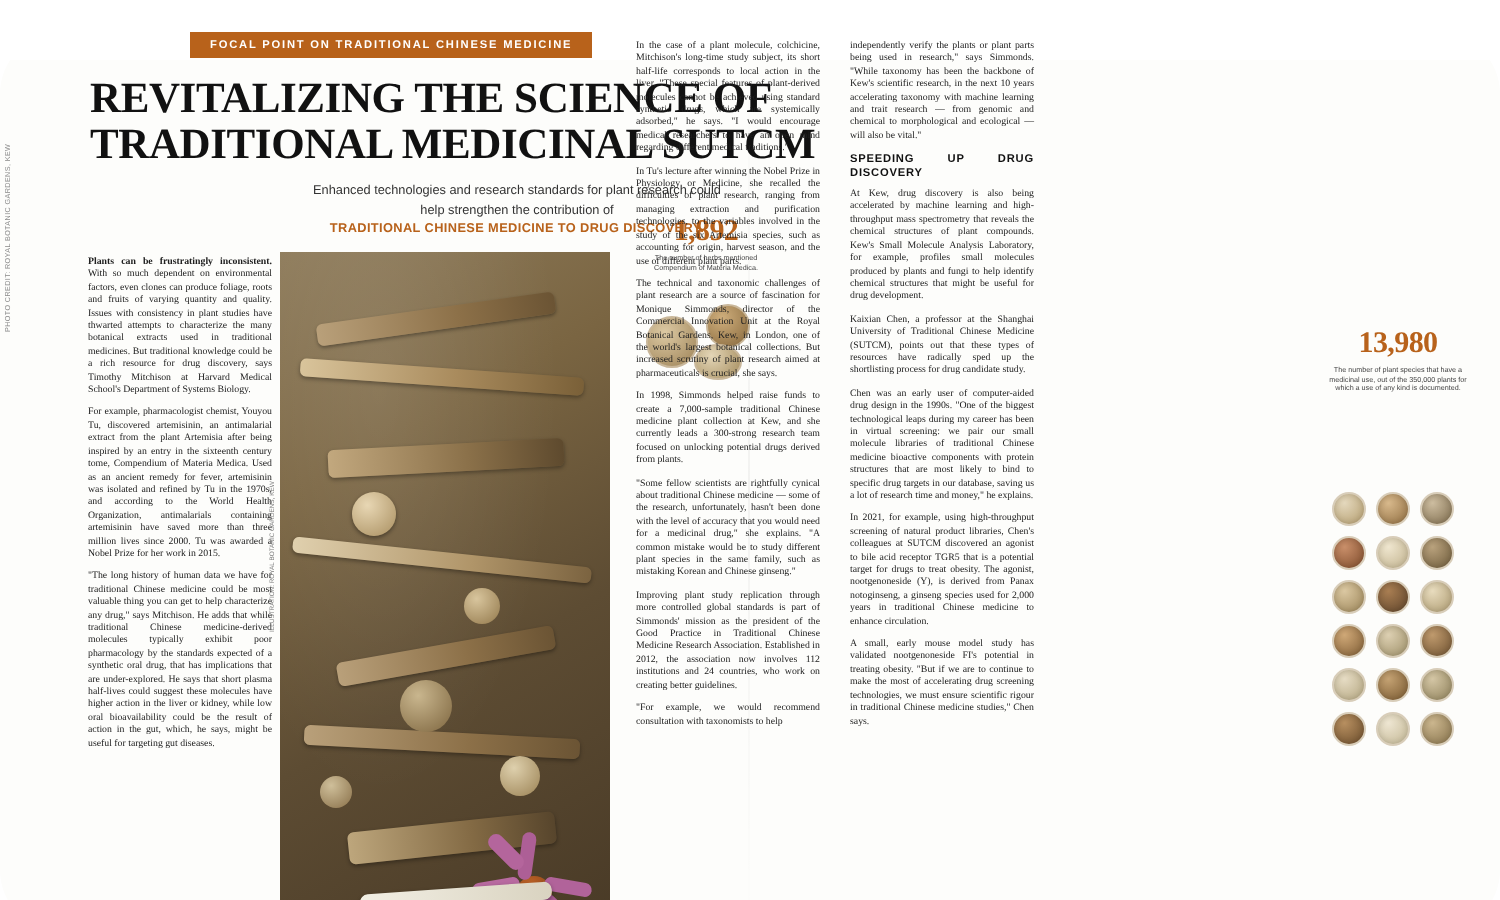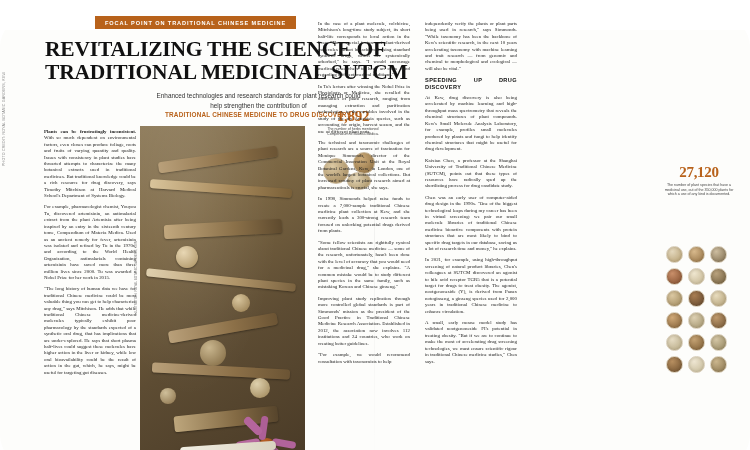--- a/index.html
+++ b/index.html
@@ -219,21 +219,21 @@
     <div class="cap">The number of herbs mentioned Compendium of Materia Medica.</div>
     <div class="herb-ill" style="left:6px;top:44px;width:60px;height:40px;">
       <div style="position:absolute;left:0;top:6px;width:26px;height:26px;border-radius:50%;background:radial-gradient(circle at 35% 30%,#dcc9a3,#9d8256);border:0.6px solid #c9b79a;"></div>
       <div style="position:absolute;left:30px;top:0px;width:22px;height:22px;border-radius:50%;background:radial-gradient(circle at 35% 30%,#cfae7c,#86683c);border:0.6px solid #c9b79a;"></div>
       <div style="position:absolute;left:24px;top:20px;width:24px;height:18px;border-radius:50%;background:radial-gradient(circle at 35% 30%,#e3d5b6,#a58d5e);border:0.6px solid #c9b79a;"></div>
     </div>
   </div>
 
 
   <div class="stat" id="stat3">
-    <div class="num">27,120</div>
+    <div class="num">13,980</div>
     <div class="cap">The number of plant species that have a medicinal use, out of the 350,000 plants for which a use of any kind is documented.</div>
   </div>
 
   <div class="pill-grid">
     <div class="pill" style="left:6px;  top:0px;  background:radial-gradient(circle at 35% 30%,#e4d8bd,#b39c6d);"></div>
     <div class="pill" style="left:28px; top:0px;  background:radial-gradient(circle at 35% 30%,#d8b98c,#8e6c3f);"></div>
     <div class="pill" style="left:50px; top:0px;  background:radial-gradient(circle at 35% 30%,#cdbda0,#7c6a4b);"></div>
     <div class="pill" style="left:6px;  top:22px; background:radial-gradient(circle at 35% 30%,#c98f6a,#7d4a2a);"></div>
     <div class="pill" style="left:28px; top:22px; background:radial-gradient(circle at 35% 30%,#efe6cf,#c0b18c);"></div>
     <div class="pill" style="left:50px; top:22px; background:radial-gradient(circle at 35% 30%,#b9a27d,#6d5a3a);"></div>

